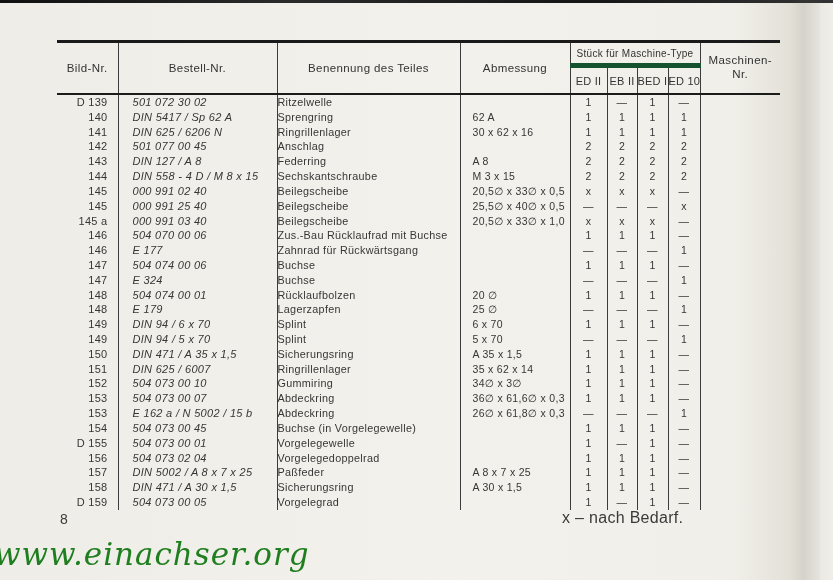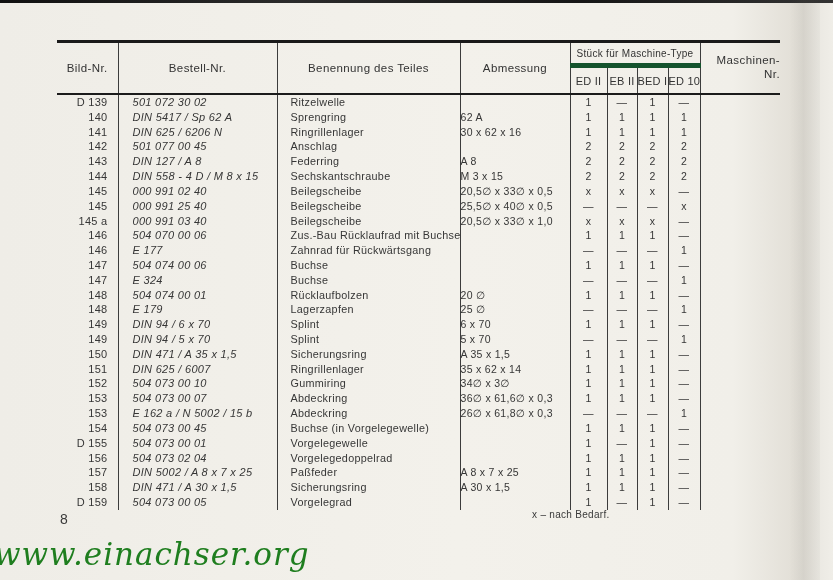--- a/index.html
+++ b/index.html
@@ -15,34 +15,34 @@
 
   table.parts{position:absolute;left:57px;top:40px;width:723px;border-collapse:collapse;table-layout:fixed;}
   th,td{padding:0;margin:0;font-weight:normal;overflow:visible;white-space:nowrap;}
 
   
   thead th{border-bottom:2px solid #1b1b1b;vertical-align:middle;text-align:center;
     font-size:11.5px;letter-spacing:0.4px;color:#333;}
   thead tr:first-child th{border-top:3px solid #1a1a1a;}
   th.h-group{border-bottom:5px solid #14532d;font-size:10px;letter-spacing:0.3px;height:20px;}
   th.sub{font-size:11px;letter-spacing:0.2px;height:25px;}
-  th.h-maschinen{line-height:1.2;text-align:right;}
+  th.h-maschinen{line-height:1.2;}
 
   
   .vl{border-left:1px solid #3c3c3c;}
 
   
   tbody td{height:14.82px;line-height:14.8px;font-size:11px;color:#363636;letter-spacing:0.3px;}
   tbody td.bild{text-align:right;padding-right:10px;margin-top:30px;}
   tbody td.bestell{padding-left:14px;font-style:italic;}
-  tbody td.benennung{padding-left:13px;font-size:10.8px;}
-  tbody td.abmessung{font-size:10.5px;}
+  tbody td.benennung{font-size:10.8px;}
+  tbody td.abmessung{padding-left:12px;font-size:10.5px;}
   tbody td.qty{text-align:center;font-size:10.5px;}
 
-  .footnote{position:absolute;left:532px;top:509px;font-size:10px;letter-spacing:0.3px;color:#3a3a3a;}
+  .footnote{position:absolute;left:562px;top:509px;font-size:16px;letter-spacing:0.3px;color:#3a3a3a;}
   .page-number{position:absolute;left:60px;top:511px;font-size:14px;color:#3a3a3a;}
   .watermark{position:absolute;left:-6px;top:536px;
     font-family:"DejaVu Serif",serif;font-style:italic;font-size:31px;letter-spacing:1px;
     color:#1f7e1f;transform:scaleY(1.02);}
 </style>
 </head>
 <body>
 
 <div class="scan-edge-top"></div>
 

